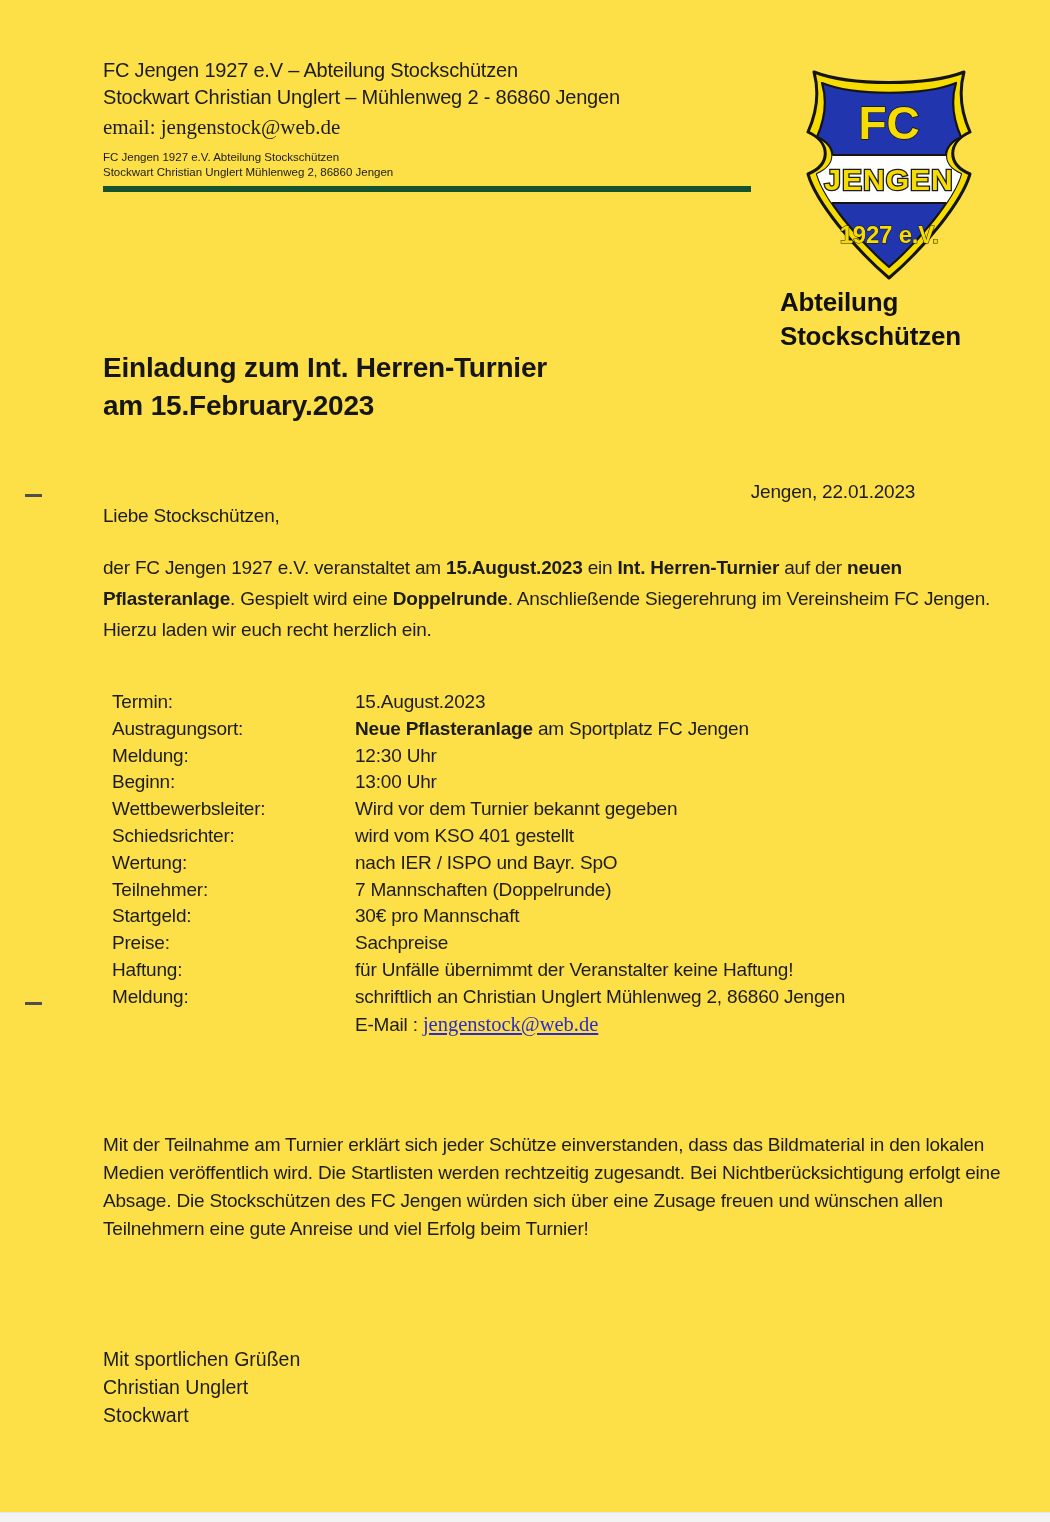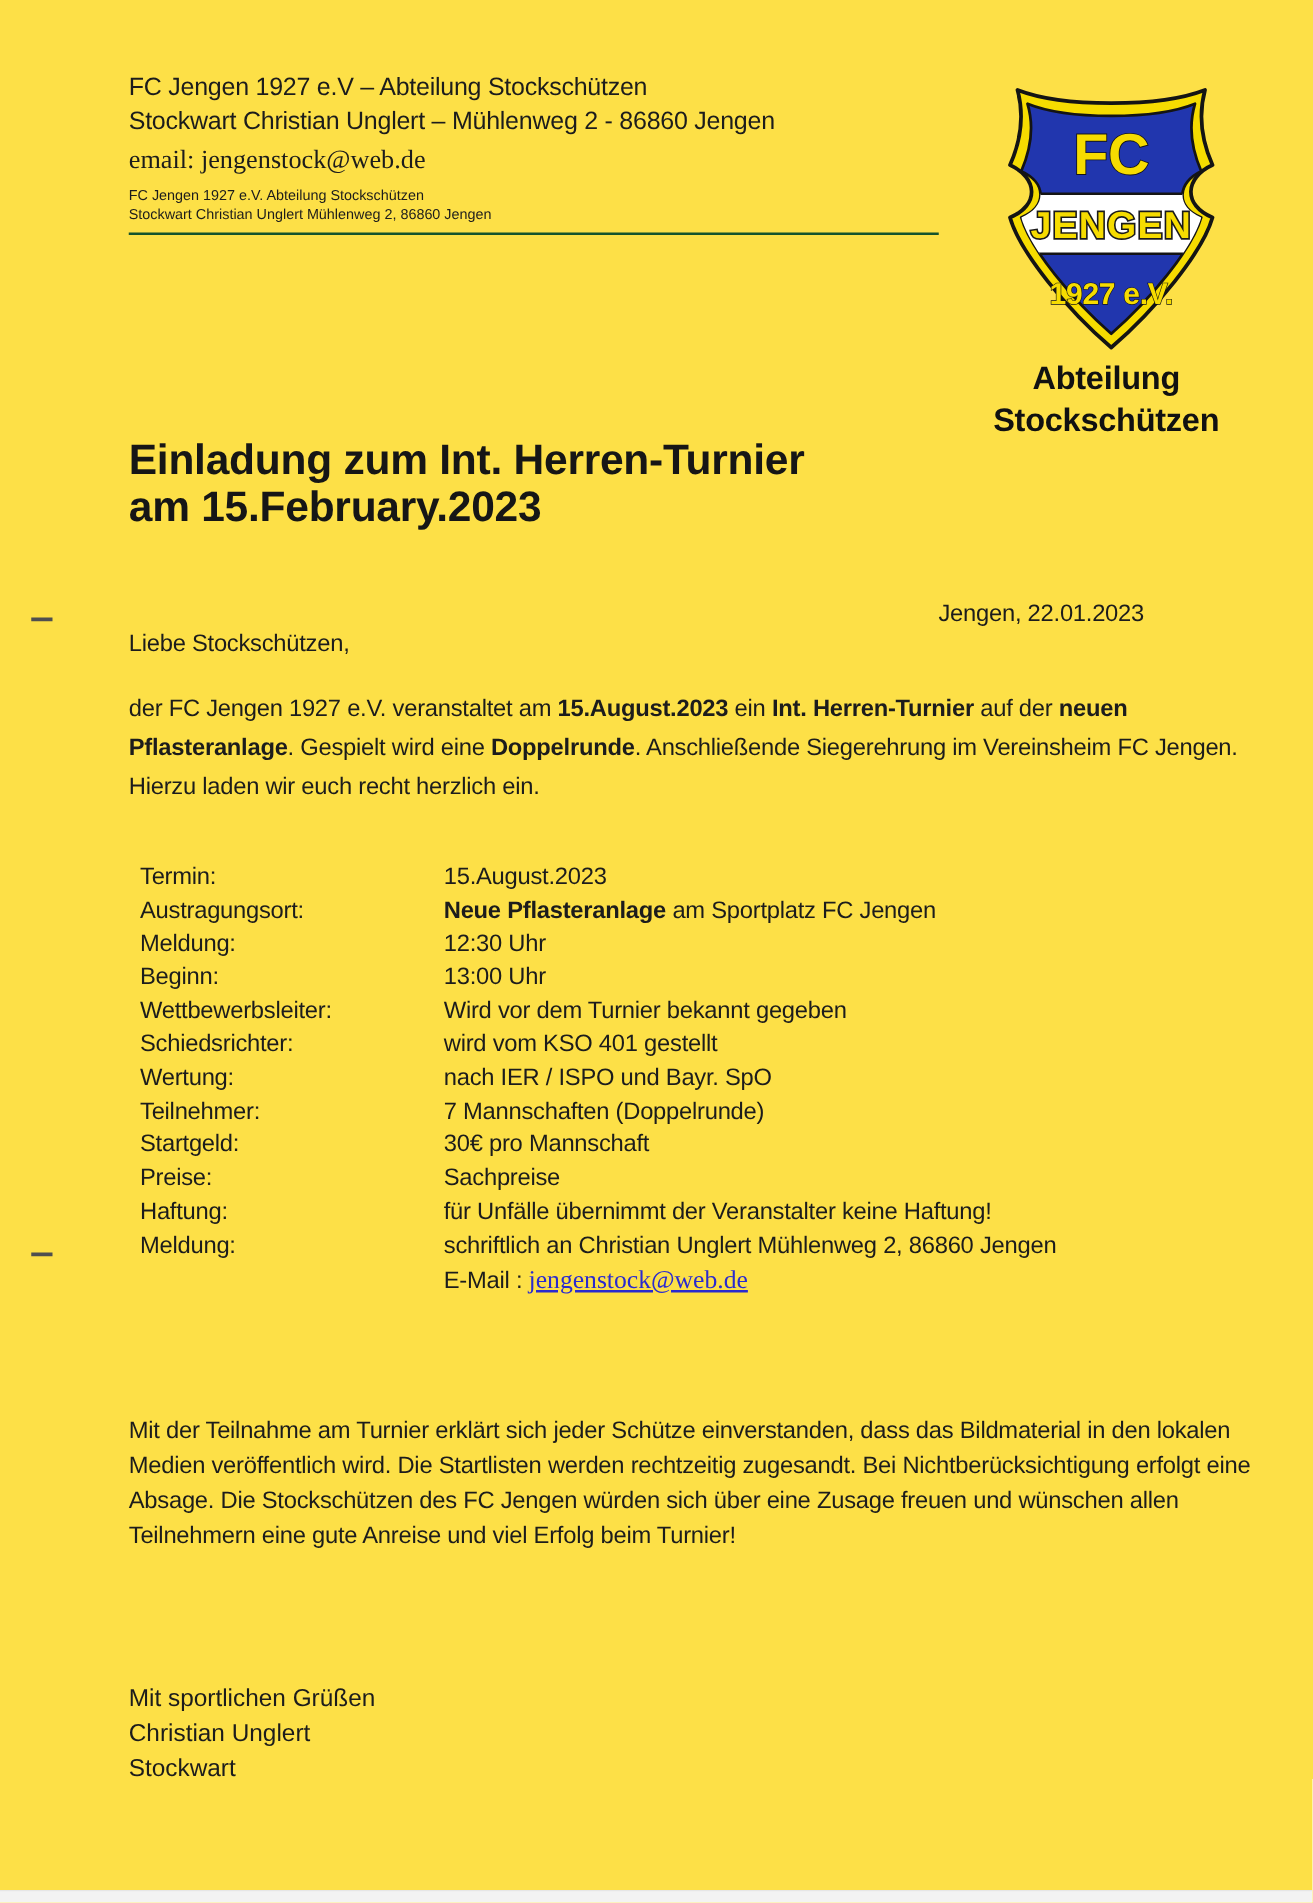--- a/index.html
+++ b/index.html
@@ -6,27 +6,27 @@
   .page{
     position:relative;width:1050px;height:1522px;background:#fde047;
     font-family:"Liberation Sans",sans-serif;color:#1c1c1c;overflow:hidden;
     letter-spacing:-0.2px;
   }
   .abs{position:absolute;}
   
   .header-top{left:103px;top:57px;font-size:20px;line-height:27px;}
   .header-email{font-family:"Liberation Serif",serif;font-size:21px;letter-spacing:0;margin-top:3px;}
   .ref-block{left:103px;top:150px;width:648px;font-size:11.5px;line-height:15px;
-    padding-bottom:6px;border-bottom:2px solid #14532d;letter-spacing:0;}
+    padding-bottom:6px;border-bottom:6px solid #14532d;letter-spacing:0;}
   
   .crest{left:800px;top:62px;width:178px;height:224px;}
-  .logo-caption{left:780px;top:285px;width:210px;text-align:center;
+  .logo-caption{left:780px;top:285px;width:210px;
     font-size:26px;font-weight:700;line-height:34px;color:#111;}
   
-  .doc-title{left:103px;top:349px;font-size:34px;font-weight:700;line-height:38px;color:#161616;}
+  .doc-title{left:103px;top:349px;font-size:28px;font-weight:700;line-height:38px;color:#161616;}
   
   .date-line{left:700px;top:481px;width:266px;text-align:center;font-size:19px;}
   .salutation{left:103px;top:505px;font-size:19px;text-align:right;}
   
   .para{left:103px;top:552px;width:897px;font-size:19px;line-height:31px;margin:0;}
   .b{font-weight:700;}
   
   .details{left:112px;top:689px;font-size:19px;line-height:26.8px;}
   .row{white-space:nowrap;}
   .lbl{display:inline-block;width:243px;}

